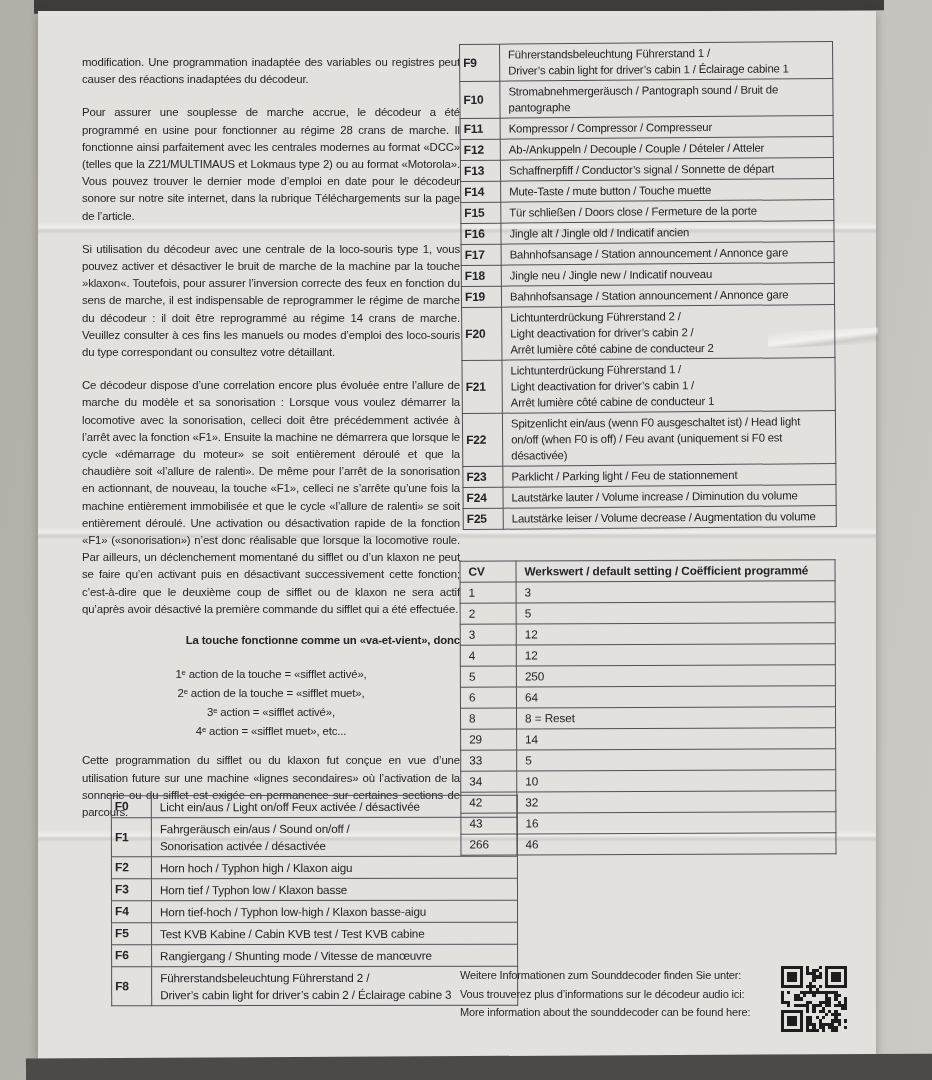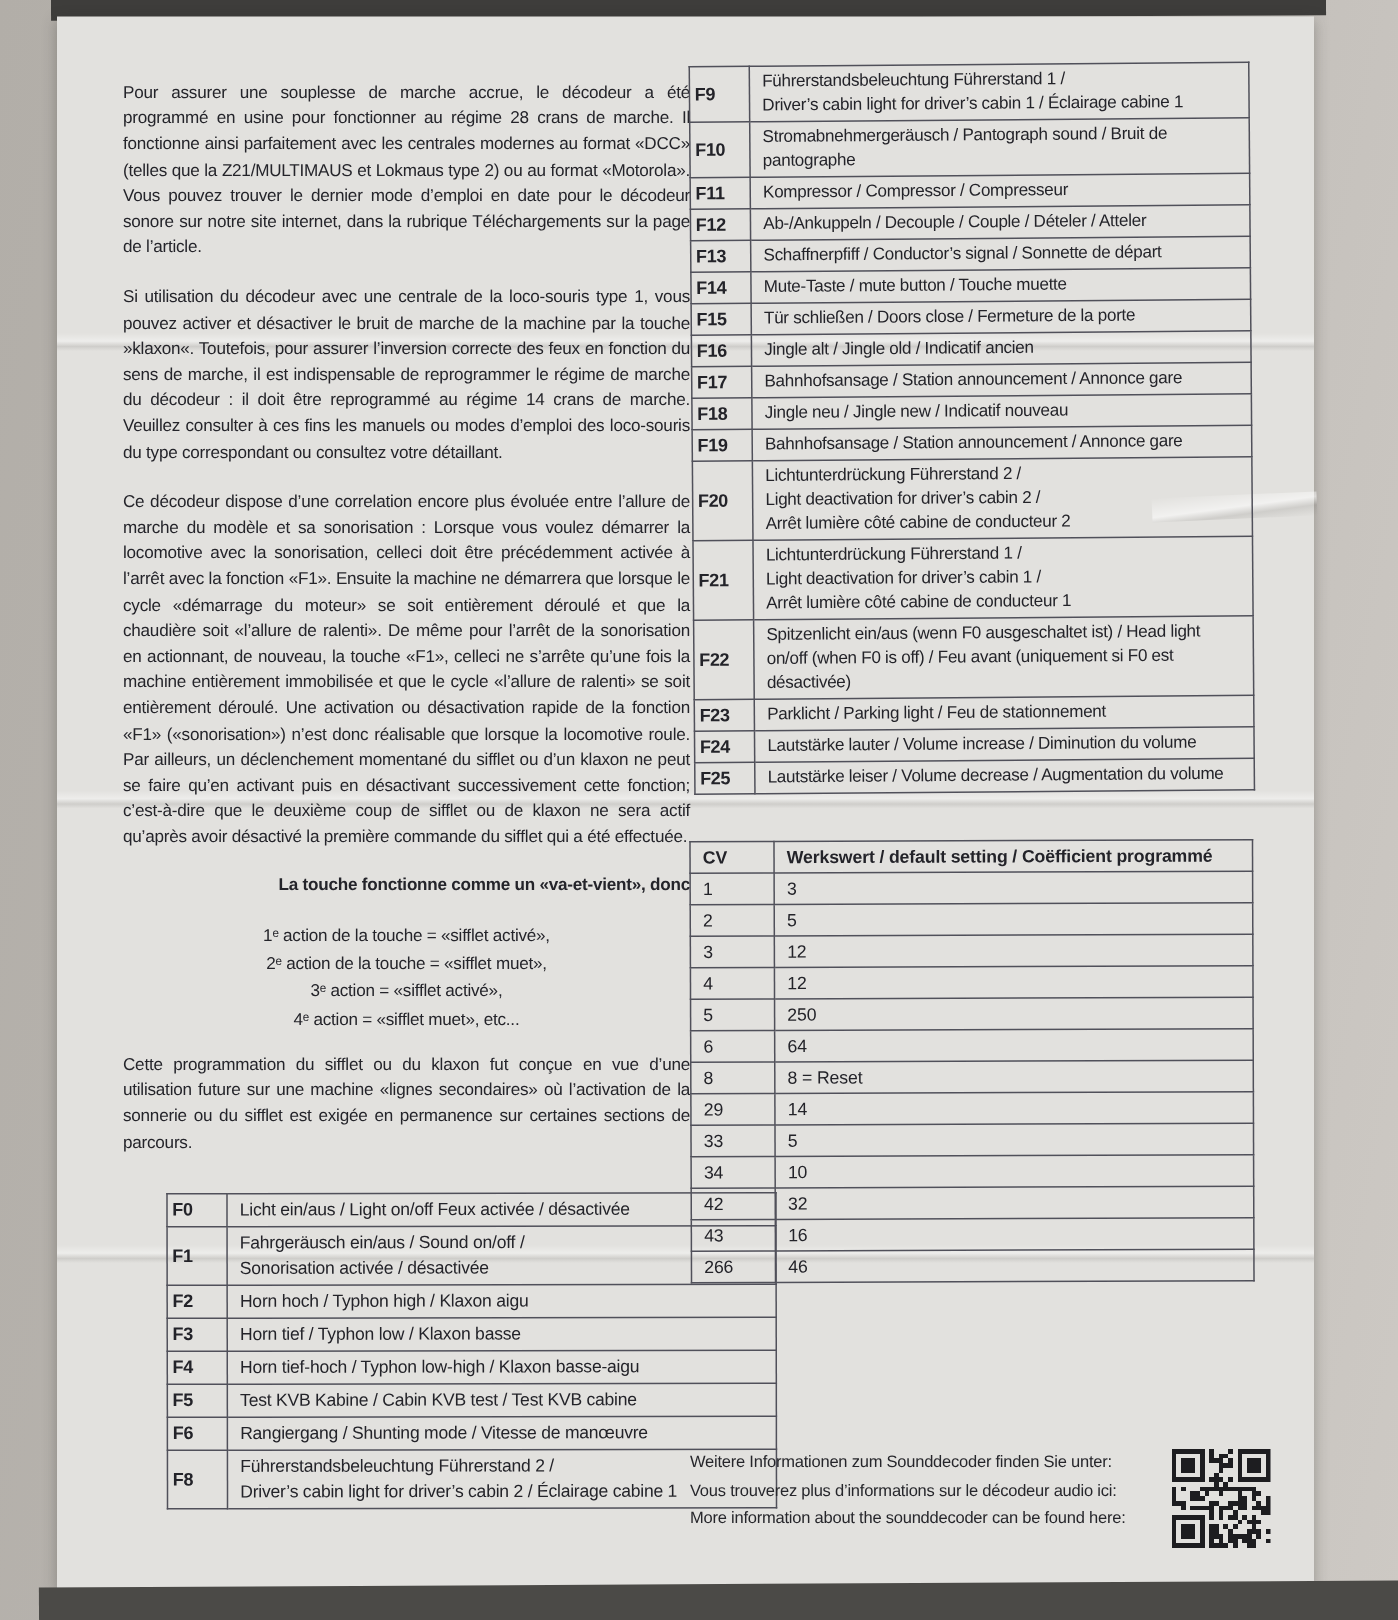--- a/index.html
+++ b/index.html
@@ -67,20 +67,21 @@
 
   <div class="top-band"></div>
   <div class="paper"></div>
   <div class="crease c1"></div>
   <div class="crease c2"></div>
   <div class="crease c3"></div>
   <div class="fold-highlight"></div>
   <div class="bottom-band"></div>
 
   <div class="left-col">
+    <p>modification. Une programmation inadaptée des variables ou registres peut causer des réactions inadaptées du décodeur.</p>
     <p>Pour assurer une souplesse de marche accrue, le décodeur a été programmé en usine pour fonctionner au régime 28 crans de marche. Il fonctionne ainsi parfaitement avec les centrales modernes au format «DCC» (telles que la Z21/MULTIMAUS et Lokmaus type 2) ou au format «Motorola». Vous pouvez trouver le dernier mode d’emploi en date pour le décodeur sonore sur notre site internet, dans la rubrique Téléchargements sur la page de l’article.</p>
     <p class="p3">Si utilisation du décodeur avec une centrale de la loco-souris type 1, vous pouvez activer et désactiver le bruit de marche de la machine par la touche »klaxon«. Toutefois, pour assurer l’inversion correcte des feux en fonction du sens de marche, il est indispensable de reprogrammer le régime de marche du décodeur : il doit être reprogrammé au régime 14 crans de marche. Veuillez consulter à ces fins les manuels ou modes d’emploi des loco-souris du type correspondant ou consultez votre détaillant.</p>
     <p class="p4">Ce décodeur dispose d’une correlation encore plus évoluée entre l’allure de marche du modèle et sa sonorisation : Lorsque vous voulez démarrer la locomotive avec la sonorisation, celleci doit être précédemment activée à l’arrêt avec la fonction «F1». Ensuite la machine ne démarrera que lorsque le cycle «démarrage du moteur» se soit entièrement déroulé et que la chaudière soit «l’allure de ralenti». De même pour l’arrêt de la sonorisation en actionnant, de nouveau, la touche «F1», celleci ne s’arrête qu’une fois la machine entièrement immobilisée et que le cycle «l’allure de ralenti» se soit entièrement déroulé. Une activation ou désactivation rapide de la fonction «F1» («sonorisation») n’est donc réalisable que lorsque la locomotive roule. Par ailleurs, un déclenchement momentané du sifflet ou d’un klaxon ne peut se faire qu’en activant puis en désactivant successivement cette fonction; c’est-à-dire que le deuxième coup de sifflet ou de klaxon ne sera actif qu’après avoir désactivé la première commande du sifflet qui a été effectuée.</p>
     <p class="toggle-heading">La touche fonctionne comme un «va-et-vient», donc</p>
     <div class="toggle-line">1ᵉ action de la touche = «sifflet activé»,</div>
     <div class="toggle-line">2ᵉ action de la touche = «sifflet muet»,</div>
     <div class="toggle-line">3ᵉ action = «sifflet activé»,</div>
     <div class="toggle-line">4ᵉ action = «sifflet muet», etc...</div>
     <p class="closing">Cette programmation du sifflet ou du klaxon fut conçue en vue d’une utilisation future sur une machine «lignes secondaires» où l’activation de la sonnerie ou du sifflet est exigée en permanence sur certaines sections de parcours.</p>
   </div>
@@ -251,21 +252,21 @@
           <td class="fkey">F5</td>
           <td class="flabel">Test KVB Kabine / Cabin KVB test / Test KVB cabine</td>
         </tr>
     <tr>
           <td class="fkey">F6</td>
           <td class="flabel">Rangiergang / Shunting mode / Vitesse de manœuvre</td>
         </tr>
     <tr>
           <td class="fkey">F8</td>
           <td class="flabel">Führerstandsbeleuchtung Führerstand 2 /
-Driver’s cabin light for driver’s cabin 2 / Éclairage cabine 1</td>
+Driver’s cabin light for driver’s cabin 2 / Éclairage cabine 3</td>
         </tr>
   </tbody>
     </table>
 
   <div class="footer">
     <div>Weitere Informationen zum Sounddecoder finden Sie unter:</div>
     <div>Vous trouverez plus d’informations sur le décodeur audio ici:</div>
     <div>More information about the sounddecoder can be found here:</div>
   </div>
 

